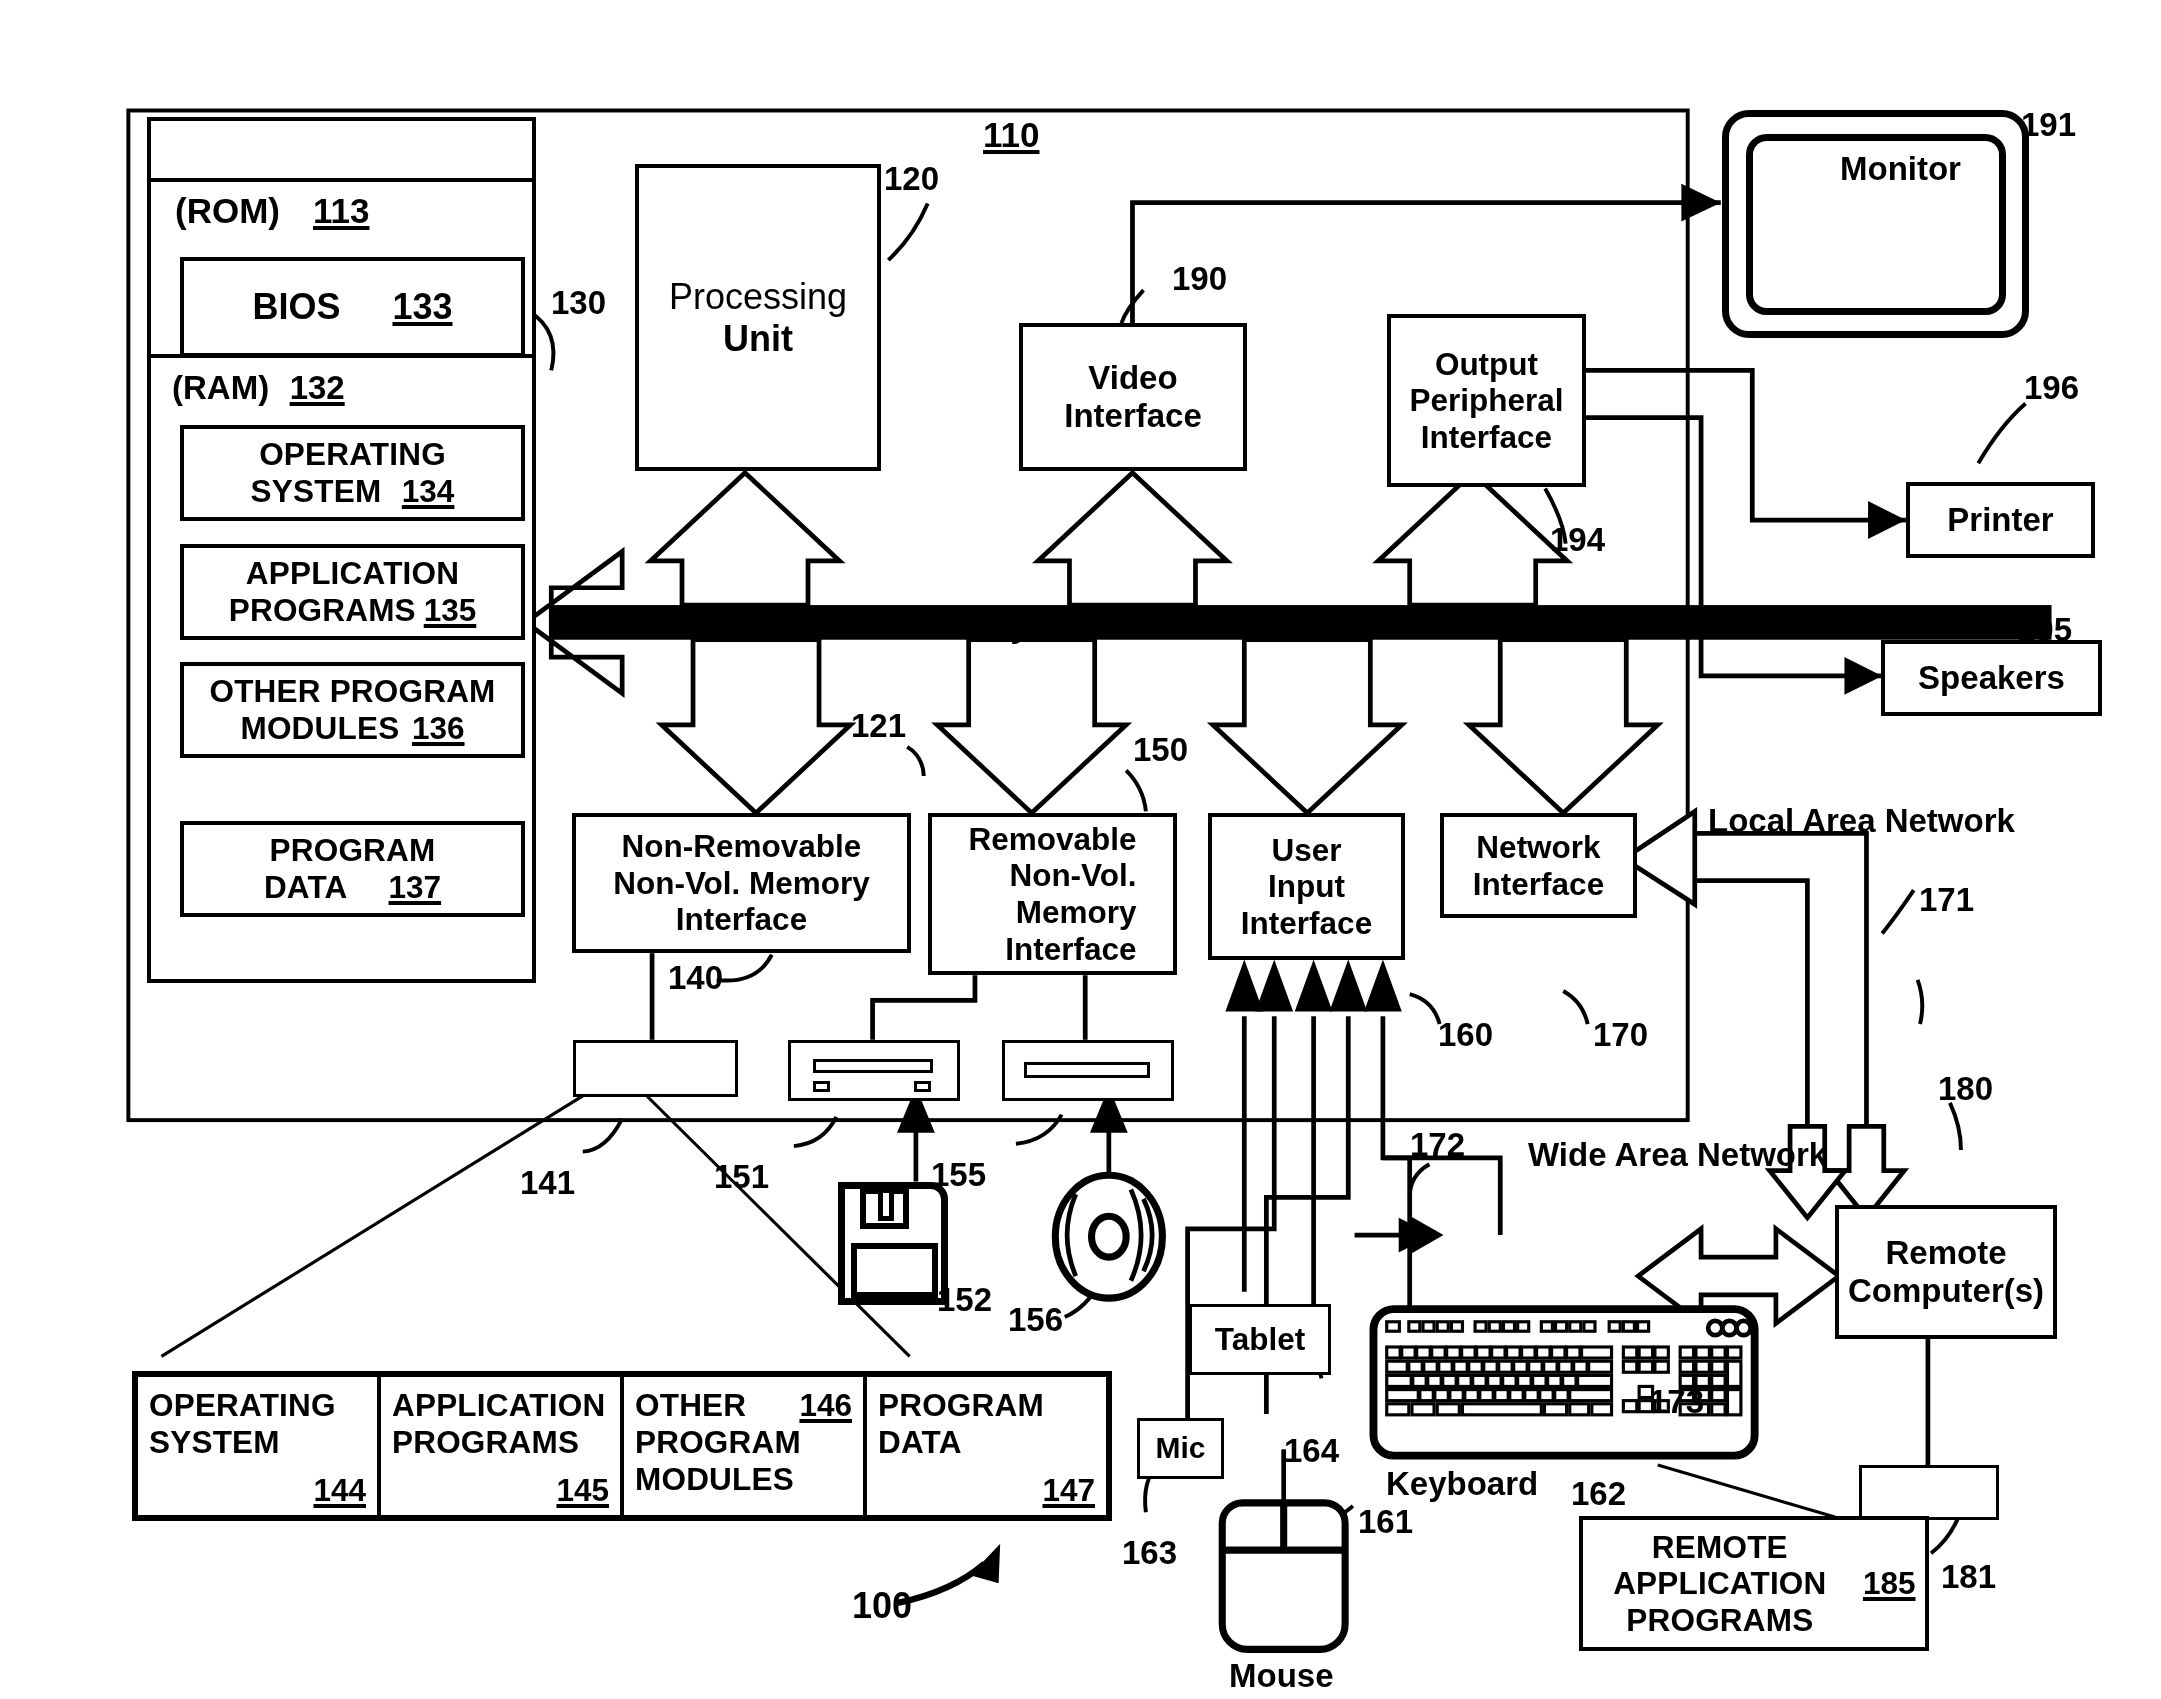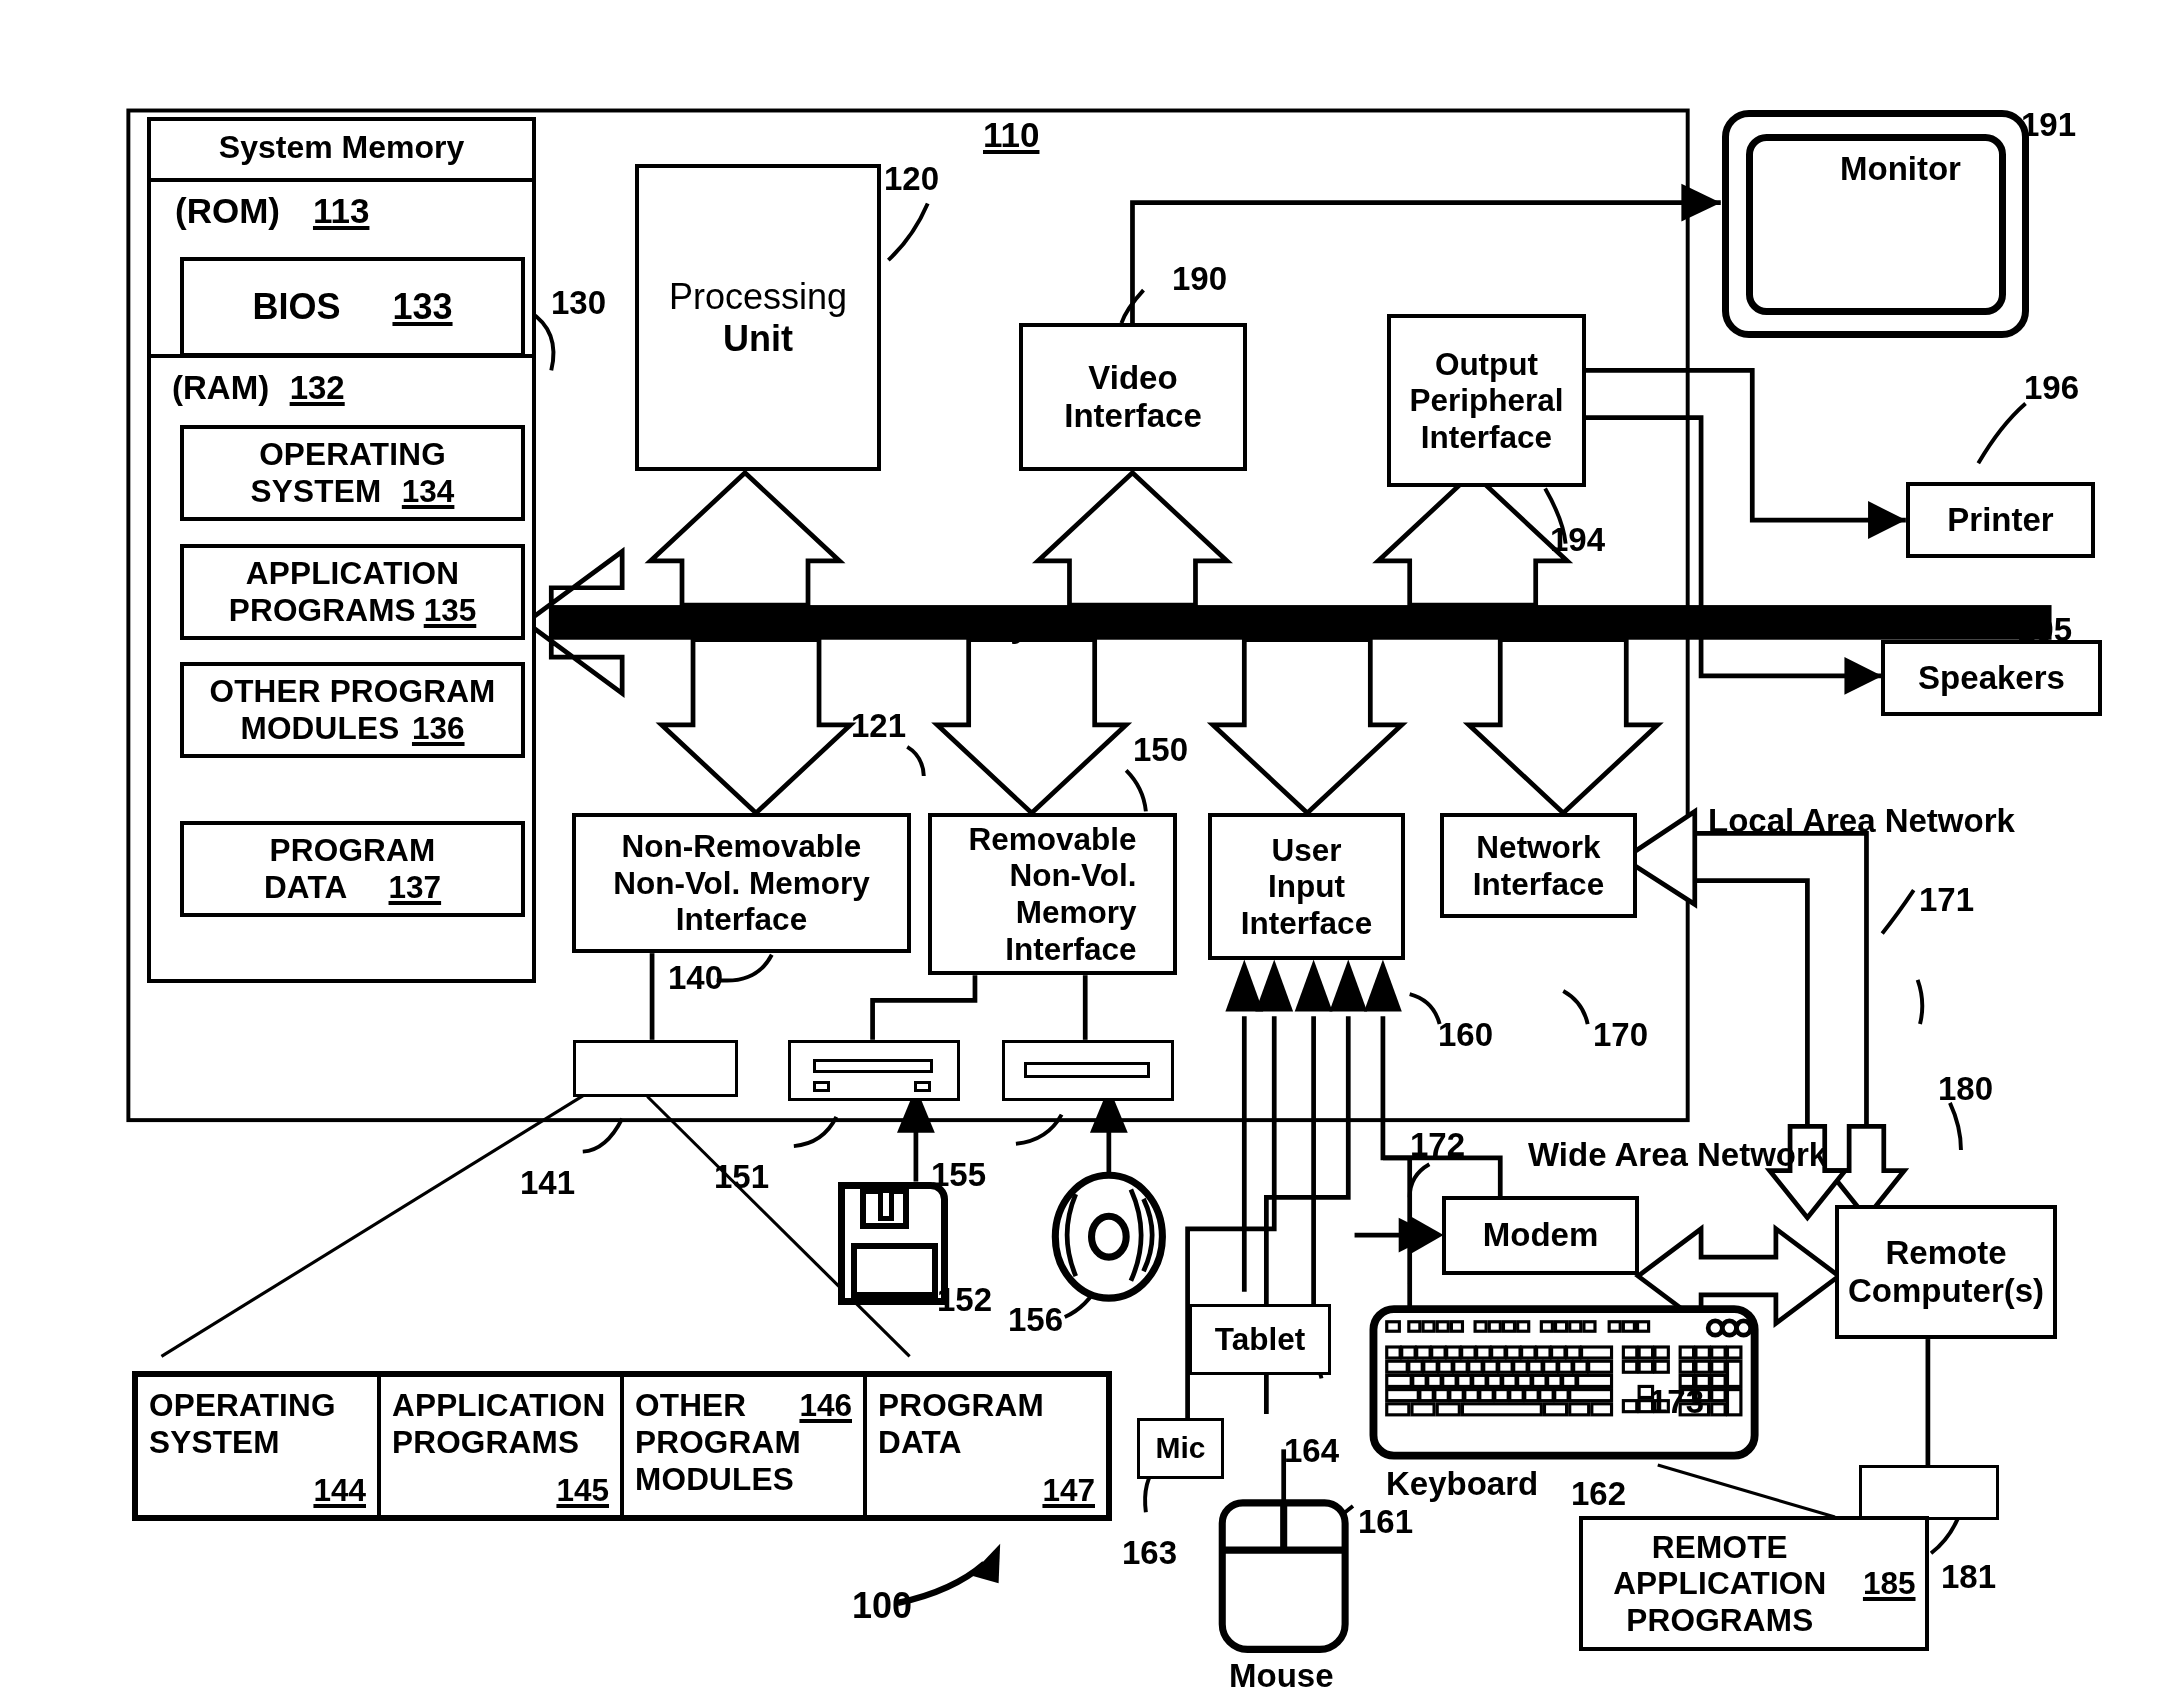--- a/index.html
+++ b/index.html
@@ -310,23 +310,20 @@
             <rect x="438" y="92" width="17" height="32"></rect>
           <rect x="378" y="110" width="36" height="14"></rect>
             <rect x="418" y="110" width="17" height="14"></rect>
         </g>
       </g>
     </svg>
   </div>
 
   <div class="nd box" style="left:147px;top:117px;width:389px;height:866px;border-width:4.7px;display:block;"></div>
 
-  <div class="nd" style="left:147px;top:117px;width:389px;height:61px;display:flex;align-items:center;justify-content:center;">
-    <span class="titlebold" style="font-size:32px;">System Memory</span>
-  </div>
   <div class="nd" style="left:150px;top:178px;width:383px;height:3.9px;background:#000;"></div>
 
   <div class="nd" style="left:150px;top:182px;width:383px;height:172px;"></div>
   <div class="nd" style="left:175px;top:191px;display:flex;align-items:baseline;gap:33px;">
     <span style="font-size:35px;font-weight:bold;">(ROM)</span>
     <span class="num-in" style="font-size:35px;">113</span>
   </div>
   <div class="nd box" style="left:180px;top:257px;width:345px;height:100px;">
     <div class="mixed" style="gap:52px;">
       <span style="font-size:36px;font-weight:bold;">BIOS</span>
@@ -481,23 +478,20 @@
   <div class="nd box thin" style="left:1002px;top:1040px;width:172px;height:61px;display:block;"></div>
   <div class="nd" style="left:1024px;top:1062px;width:126px;height:15.8px;border:3.9px solid #000;background:#fff;"></div>
   <span class="ref" style="left:931px;top:1156px;">155</span>
   <span class="ref" style="left:1008px;top:1301px;">156</span>
 
   <span class="lbl" style="left:1708px;top:802px;font-size:33px;">Local Area Network</span>
   <span class="ref" style="left:1919px;top:881px;">171</span>
   <span class="lbl" style="left:1528px;top:1136px;font-size:33px;">Wide Area Network</span>
   <span class="ref" style="left:1649px;top:1383px;">173</span>
 
-  <div class="nd box" style="left:1442px;top:1196px;width:197px;height:79px;">
-    <span style="font-size:33px;font-weight:bold;">Modem</span>
-  </div>
   <span class="ref" style="left:1410px;top:1126px;">172</span>
 
   <div class="nd box" style="left:1835px;top:1205px;width:222px;height:134px;">
     <div>
       <div style="font-size:33px;font-weight:bold;">Remote</div>
       <div style="font-size:33px;font-weight:bold;">Computer(s)</div>
     </div>
   </div>
   <span class="ref" style="left:1938px;top:1070px;">180</span>
 

